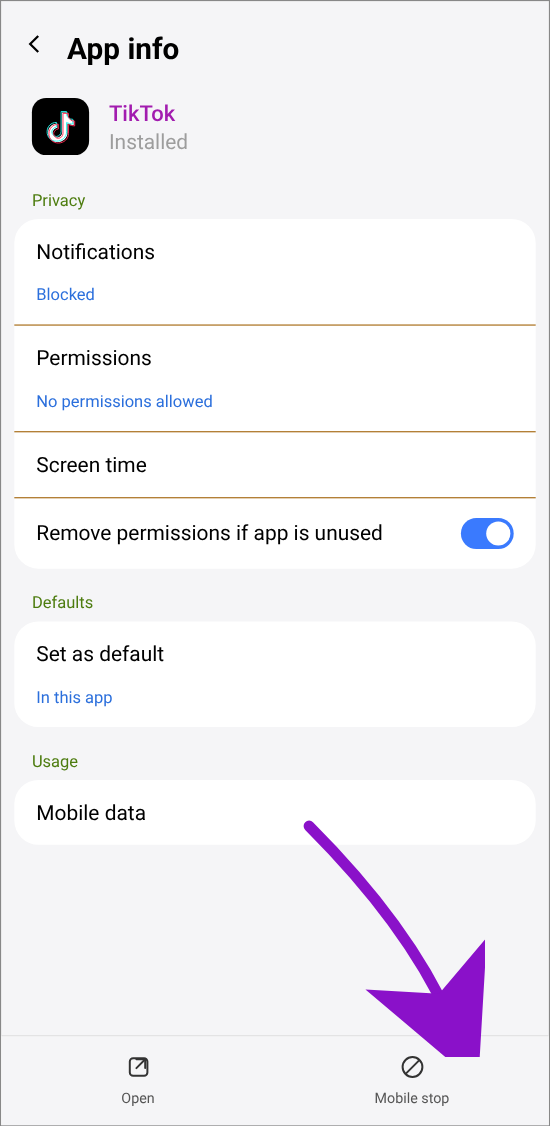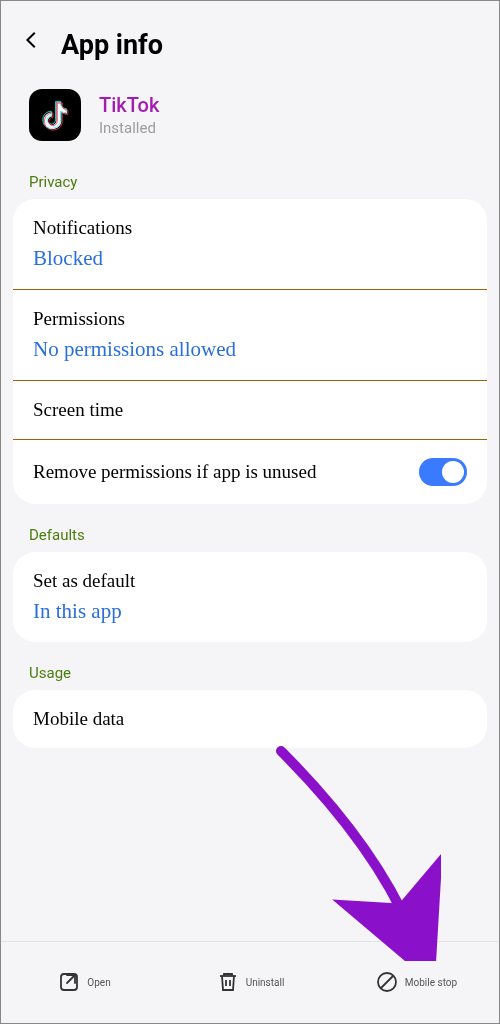--- a/index.html
+++ b/index.html
@@ -26,39 +26,38 @@
   }
   .app-icon {
     width: 52px; height: 52px;
     border-radius: 13px;
     background: #000;
     display: flex; align-items: center; justify-content: center;
     position: relative;
   }
   .app-icon svg { width: 34px; height: 34px; }
   .app-name { font-size: 20px; font-weight: 500; color: #a21caf; }
-  .app-status { font-size: 15px; color: #9d9d9d; margin-top: 2px; }
+  .app-status { font-size: 19px; color: #9d9d9d; margin-top: 2px; }
   .section-label {
     font-size: 15px;
     color: #4d7c0f;
     padding: 10px 28px 8px 28px;
   }
   .card {
     background: #fff;
     border-radius: 22px;
     margin: 0 12px;
-    font-family: Liberation Serif, serif;
   }
   .row {
     padding: 18px 20px;
     position: relative;
   }
   .row + .row { border-top: 1px solid #a16207; }
   .row-title { font-size: 19px; color: #000; font-weight: 400; }
-  .row-sub { font-size: 21px; color: #2b6fdc; margin-top: 7px; }
+  .row-sub { font-size: 15px; color: #2b6fdc; margin-top: 19px; }
   .row-sub.gray { color: #9d9d9d; }
   .row-flex { display: flex; align-items: center; justify-content: space-between; gap: 32px; }
   .row-flex .row-title { flex: 1; line-height: 1.35; }
   .toggle {
     width: 48px; height: 28px;
     background: #3a7afe;
     border-radius: 20px;
     position: relative;
     flex-shrink: 0;
   }
@@ -74,25 +73,25 @@
     position: absolute;
     bottom: 0; left: 0; right: 0;
     height: 82px;
     background: #f5f5f7;
     border-top: 1px solid #e2e2e2;
     display: flex;
   }
   .bottom-btn {
     flex: 1;
     display: flex;
-    flex-direction: row;
+    flex-direction: column;
     align-items: center;
     justify-content: center;
     gap: 6px;
-    font-size: 10px;
+    font-size: 13px;
     color: #555;
     text-align: right;
   }
   .bottom-btn svg { width: 24px; height: 24px; stroke: #333; stroke-width: 1.8; fill: none; }
   .arrow-annotation {
     position: absolute;
     pointer-events: none;
   }
 </style>
 </head>
@@ -162,32 +161,20 @@
           <rect x="4" y="4" width="16" height="16" rx="3"></rect>
           <polyline points="10 5 18 5 18 13" stroke-linecap="round"></polyline>
           <line x1="18" y1="5" x2="10" y2="13" stroke-linecap="round"></line>
         </svg>
     </span>
     <span>Open</span>
   </div>
   <div class="bottom-btn">
     <span>
       <svg viewBox="0 0 24 24">
-          <polyline points="4 6 20 6"></polyline>
-          <path d="M8 6V4h8v2"></path>
-          <path d="M6 6l1 14h10l1-14"></path>
-          <line x1="10" y1="10" x2="10" y2="16"></line>
-          <line x1="14" y1="10" x2="14" y2="16"></line>
-        </svg>
-    </span>
-    <span>Uninstall</span>
-  </div>
-  <div class="bottom-btn">
-    <span>
-      <svg viewBox="0 0 24 24">
           <circle cx="12" cy="12" r="9"></circle>
           <line x1="6" y1="18" x2="18" y2="6"></line>
         </svg>
     </span>
     <span>Mobile stop</span>
   </div>
 </div>
 
 <svg class="arrow-annotation" style="left:260px; top:740px; width:180px; height:220px;" viewBox="0 0 180 220">
   <defs>

